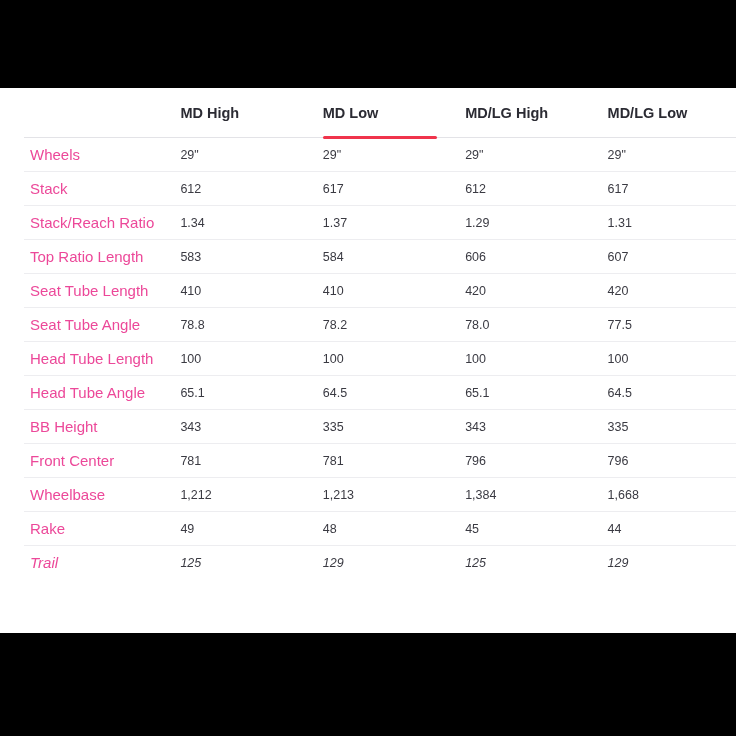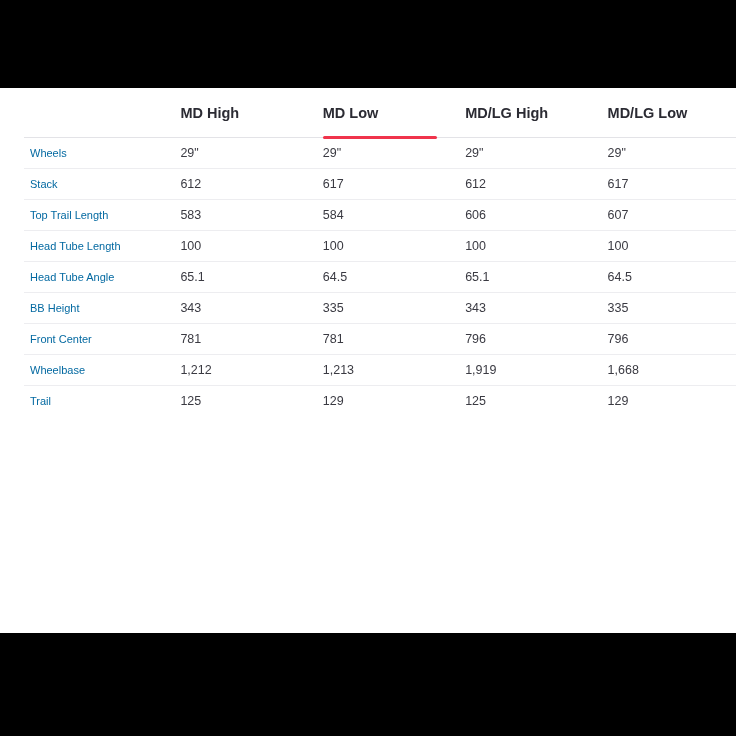--- a/index.html
+++ b/index.html
@@ -66,26 +66,27 @@
   }
   tbody td {
     font-size: 12.5px;
     color: #3a3a42;
     padding: 8px 0 8px 14px;
     border-bottom: 1px solid #ededf0;
     vertical-align: middle;
     height: 12px;
   }
   tbody td.rowlabel {
-    color: #0369a1;
-    font-size: 11px;
+    color: #ec4899;
+    font-size: 15px;
     padding-left: 6px;
   }
   tbody tr:last-child td {
     border-bottom: none;
+    font-style: italic;
   }
 </style>
 </head>
 <body>
 
 <div class="page">
   <div class="sheet">
     <table class="geo">
       <colgroup>
         <col class="labelcol">
@@ -112,25 +113,46 @@
           <td>29"</td>
         </tr>
         <tr>
           <td class="rowlabel">Stack</td>
           <td>612</td>
           <td>617</td>
           <td>612</td>
           <td>617</td>
         </tr>
         <tr>
-          <td class="rowlabel">Top Trail Length</td>
+          <td class="rowlabel">Stack/Reach Ratio</td>
+          <td>1.34</td>
+          <td>1.37</td>
+          <td>1.29</td>
+          <td>1.31</td>
+        </tr>
+        <tr>
+          <td class="rowlabel">Top Ratio Length</td>
           <td>583</td>
           <td>584</td>
           <td>606</td>
           <td>607</td>
+        </tr>
+        <tr>
+          <td class="rowlabel">Seat Tube Length</td>
+          <td>410</td>
+          <td>410</td>
+          <td>420</td>
+          <td>420</td>
+        </tr>
+        <tr>
+          <td class="rowlabel">Seat Tube Angle</td>
+          <td>78.8</td>
+          <td>78.2</td>
+          <td>78.0</td>
+          <td>77.5</td>
         </tr>
         <tr>
           <td class="rowlabel">Head Tube Length</td>
           <td>100</td>
           <td>100</td>
           <td>100</td>
           <td>100</td>
         </tr>
         <tr>
           <td class="rowlabel">Head Tube Angle</td>
@@ -150,22 +172,29 @@
           <td class="rowlabel">Front Center</td>
           <td>781</td>
           <td>781</td>
           <td>796</td>
           <td>796</td>
         </tr>
         <tr>
           <td class="rowlabel">Wheelbase</td>
           <td>1,212</td>
           <td>1,213</td>
-          <td>1,919</td>
+          <td>1,384</td>
           <td>1,668</td>
+        </tr>
+        <tr>
+          <td class="rowlabel">Rake</td>
+          <td>49</td>
+          <td>48</td>
+          <td>45</td>
+          <td>44</td>
         </tr>
         <tr>
           <td class="rowlabel">Trail</td>
           <td>125</td>
           <td>129</td>
           <td>125</td>
           <td>129</td>
         </tr>
 
       </tbody>

